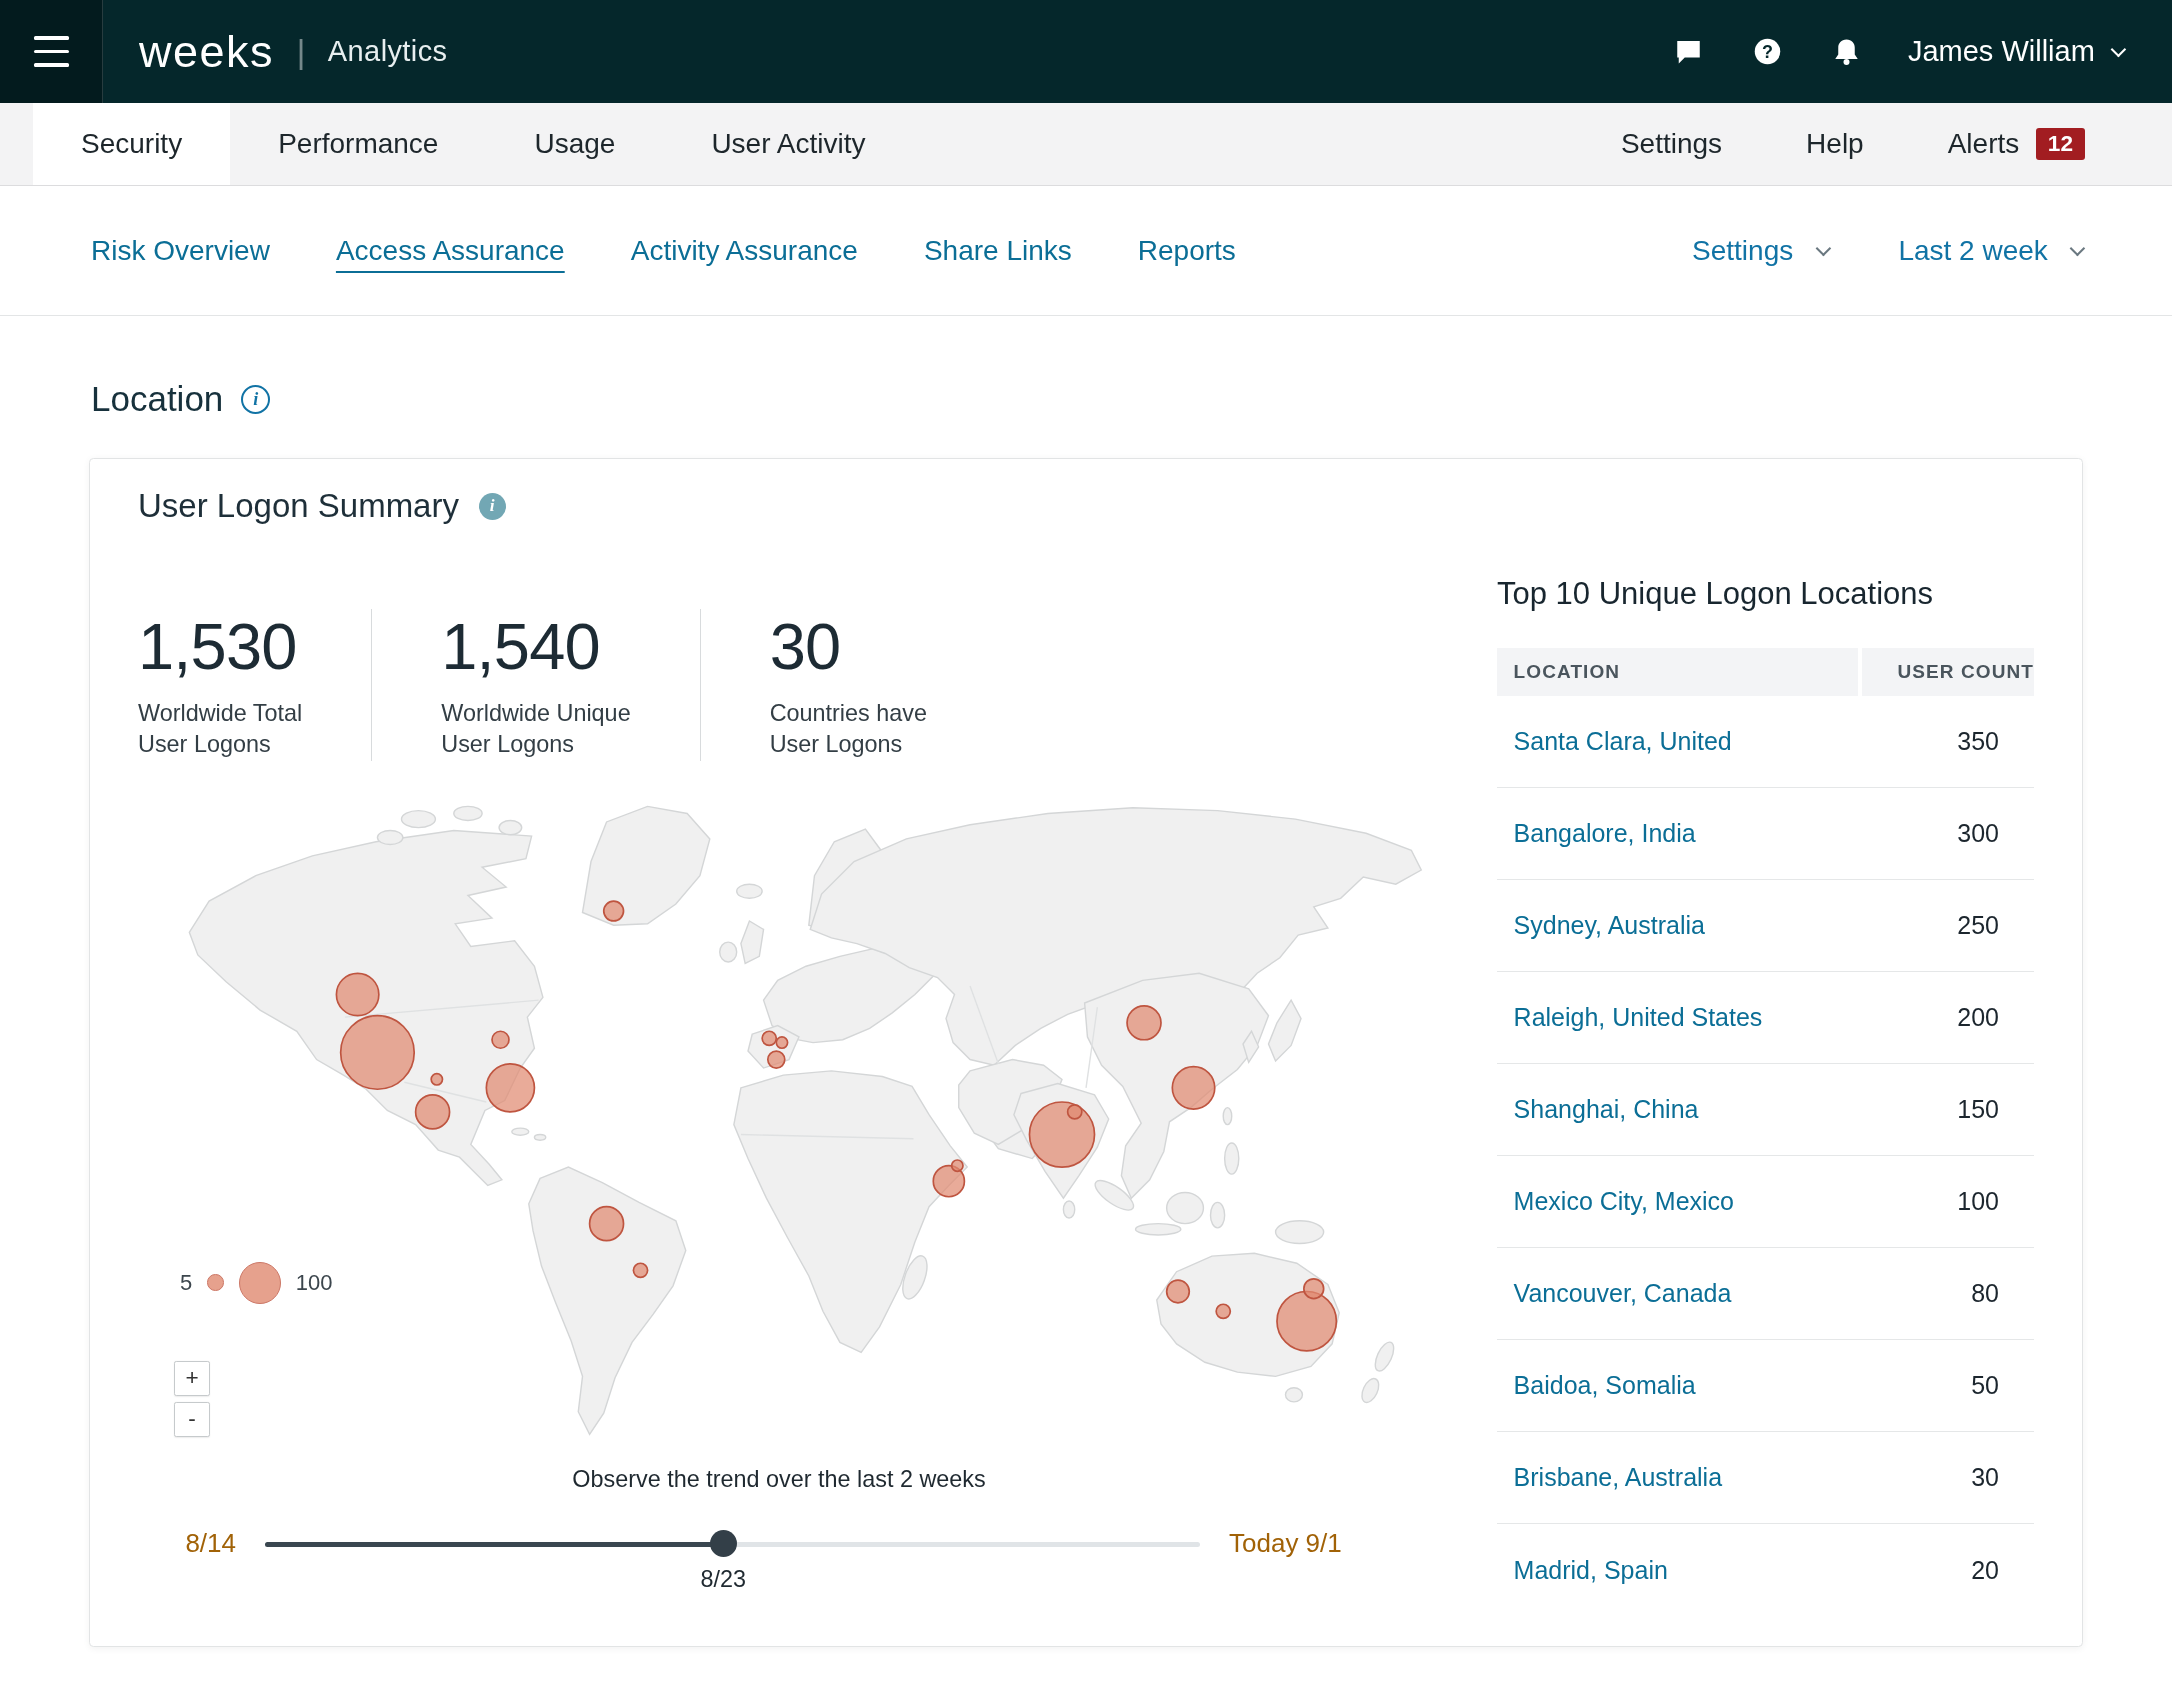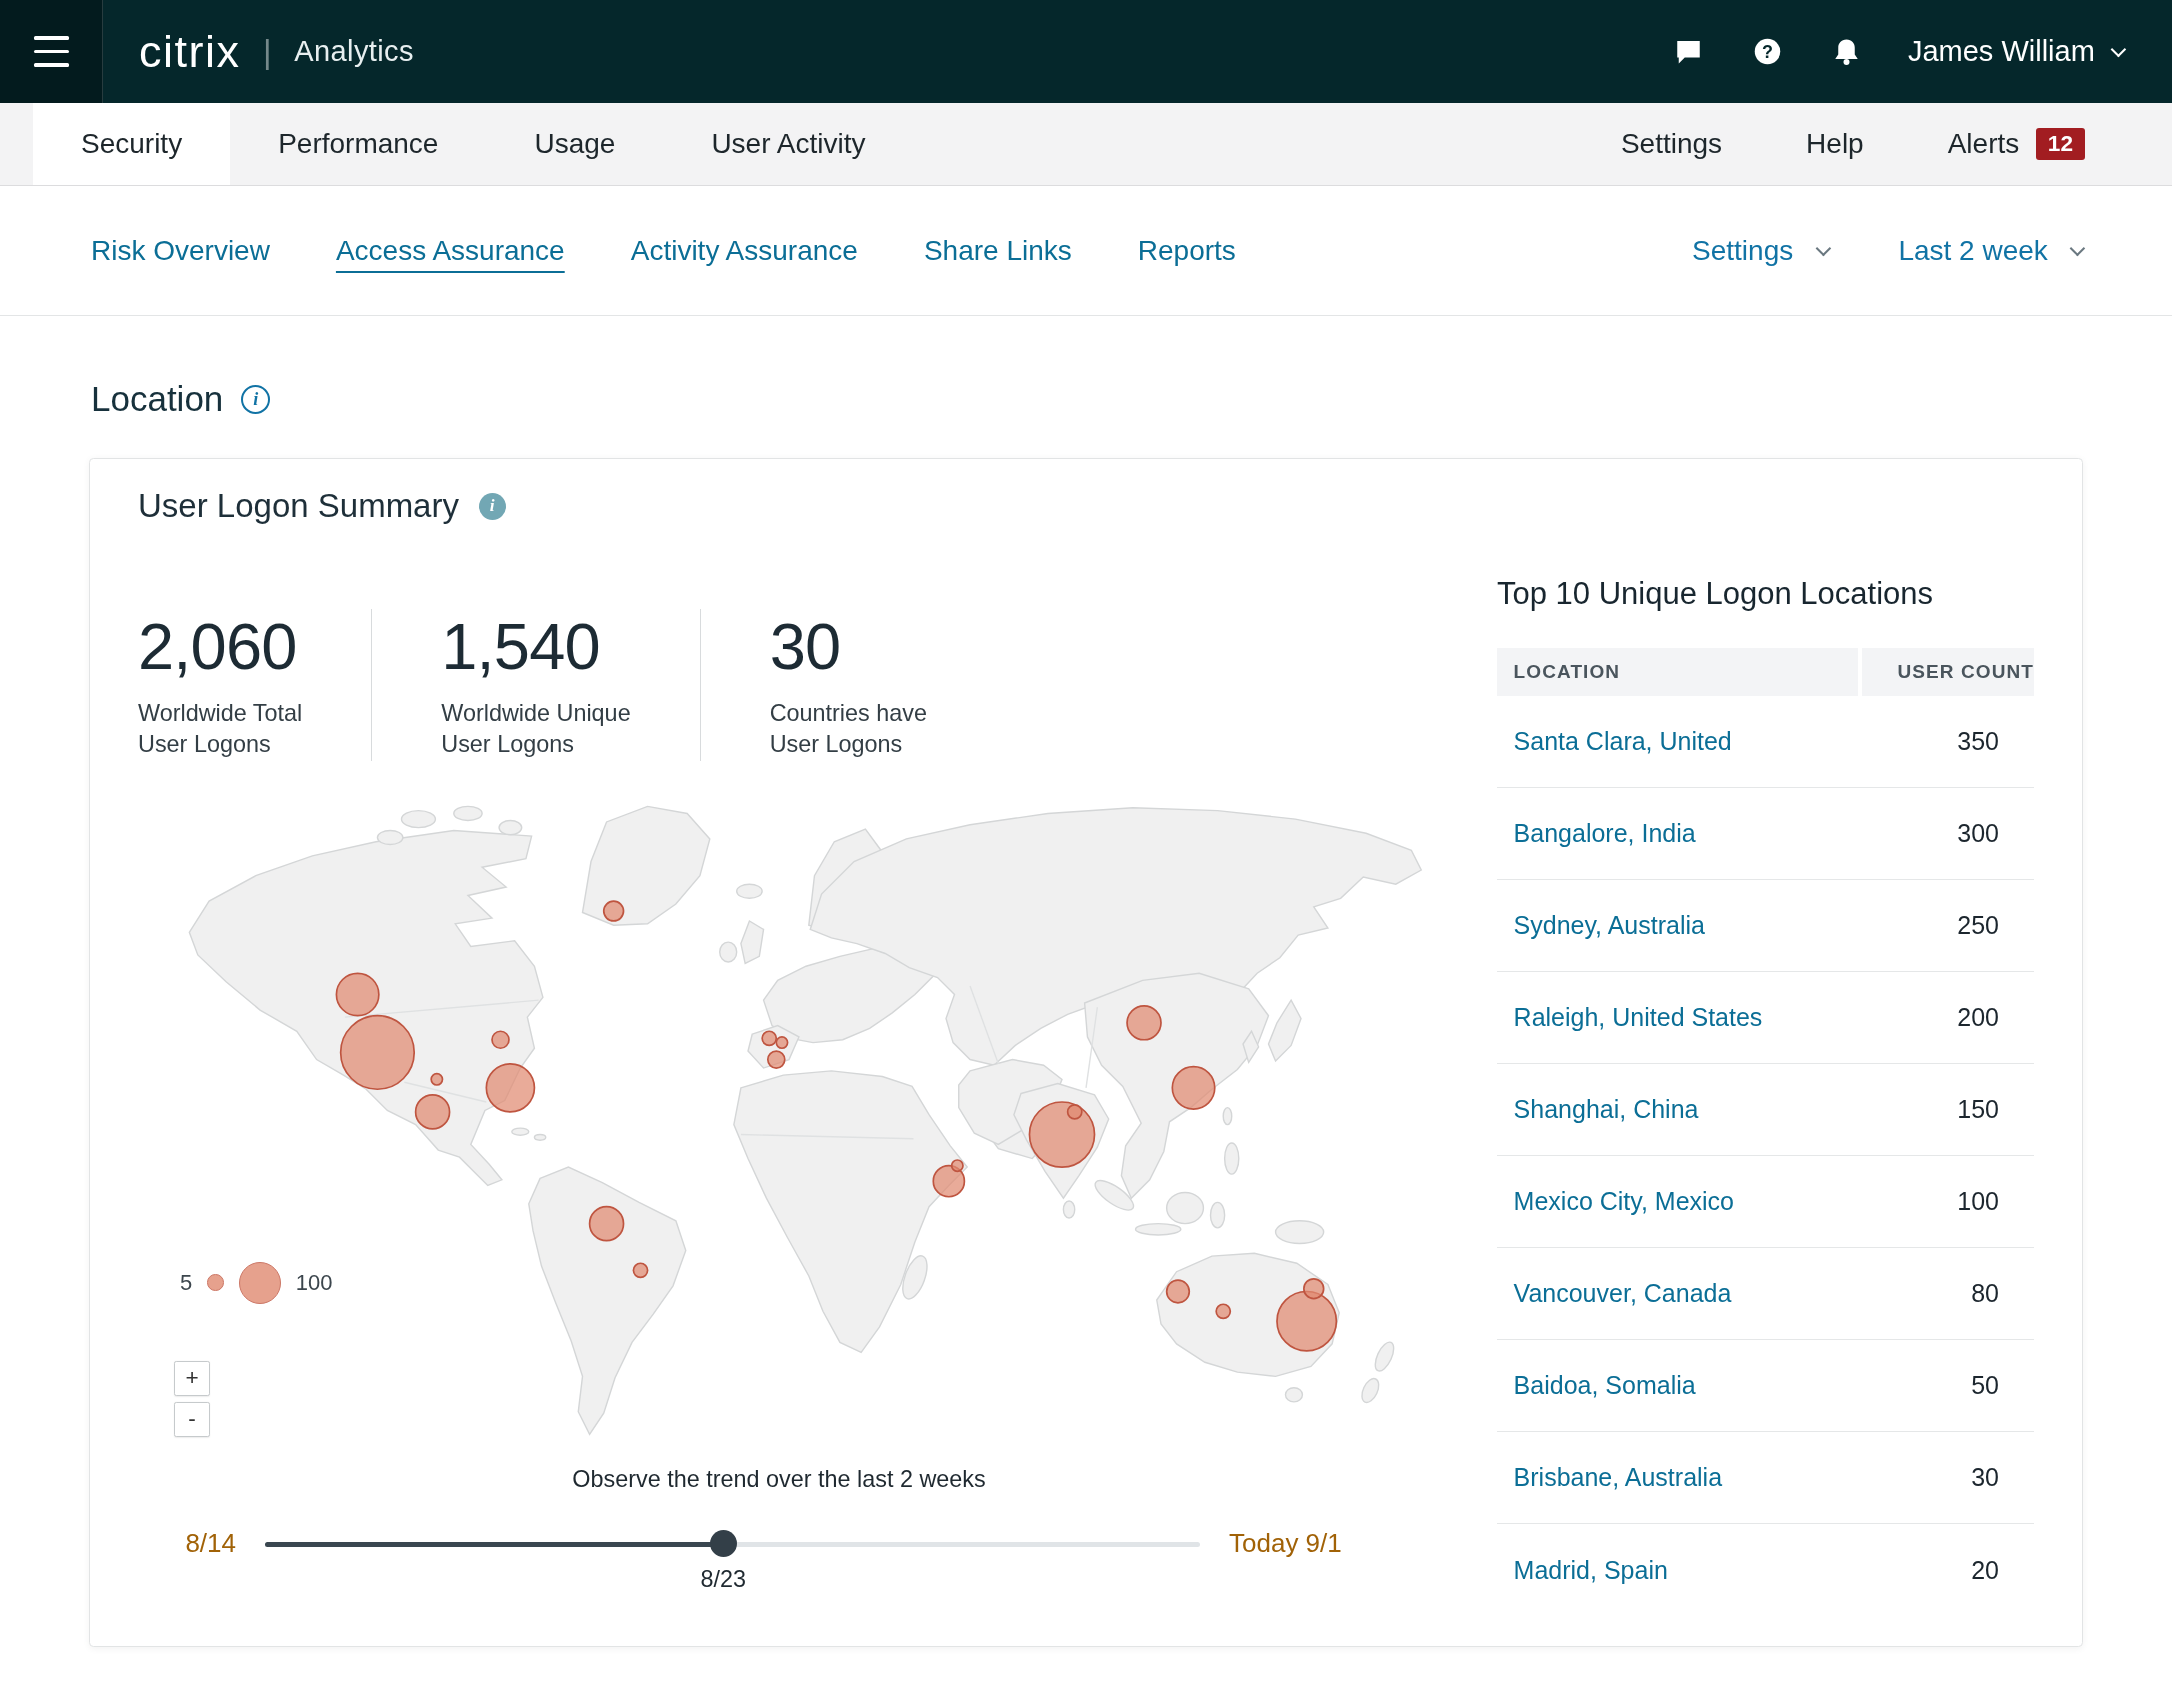--- a/index.html
+++ b/index.html
@@ -99,21 +99,21 @@
 </style>
 </head>
 <body>
 
 <header class="topbar">
   <div class="hamburger">
     <span></span>
       <span></span>
       <span></span>
   </div>
-  <div class="brand">citrix</div>
+  <div class="brand">weeks</div>
   <div class="brand-divider">|</div>
   <div class="product">Analytics</div>
   <div class="topbar-right">
     <div class="top-icon">
       <svg viewBox="0 0 44 44">
           <path d="M7 8h30v22H17l-8 8v-8H7z" fill="#fff"></path>
         </svg>
     </div>
     <div class="top-icon">
       <svg viewBox="0 0 44 44">
@@ -178,21 +178,21 @@
 
 <section class="card">
   <div class="card-left">
     <div class="card-title-row">
       <h2>User Logon Summary</h2>
       <span class="info-filled">i</span>
     </div>
 
     <div class="stats">
       <div class="stat">
-        <div class="stat-value">2,060</div>
+        <div class="stat-value">1,530</div>
         <div class="stat-label">
           <div>Worldwide Total</div>
           <div>User Logons</div>
         </div>
       </div>
       <div class="stat">
         <div class="stat-value">1,540</div>
         <div class="stat-label">
           <div>Worldwide Unique</div>
           <div>User Logons</div>

